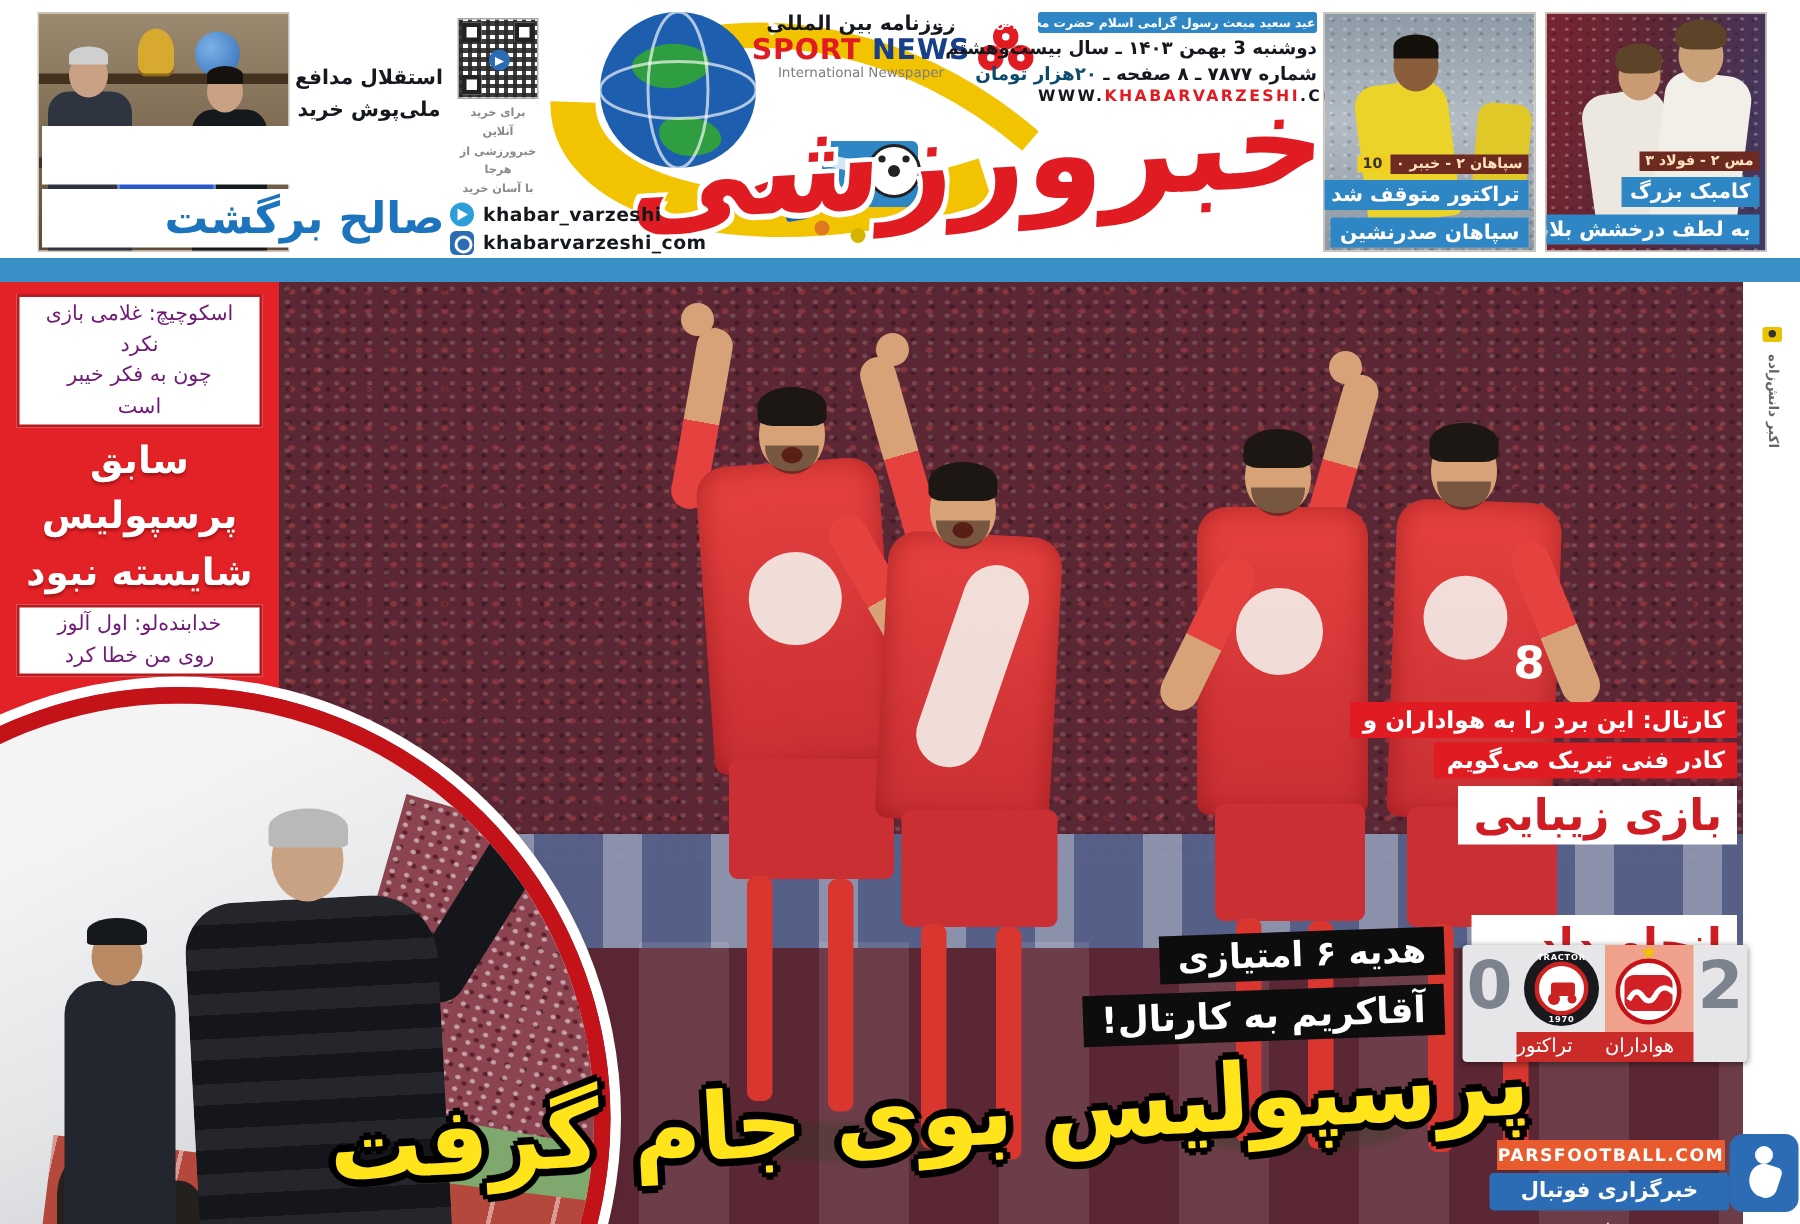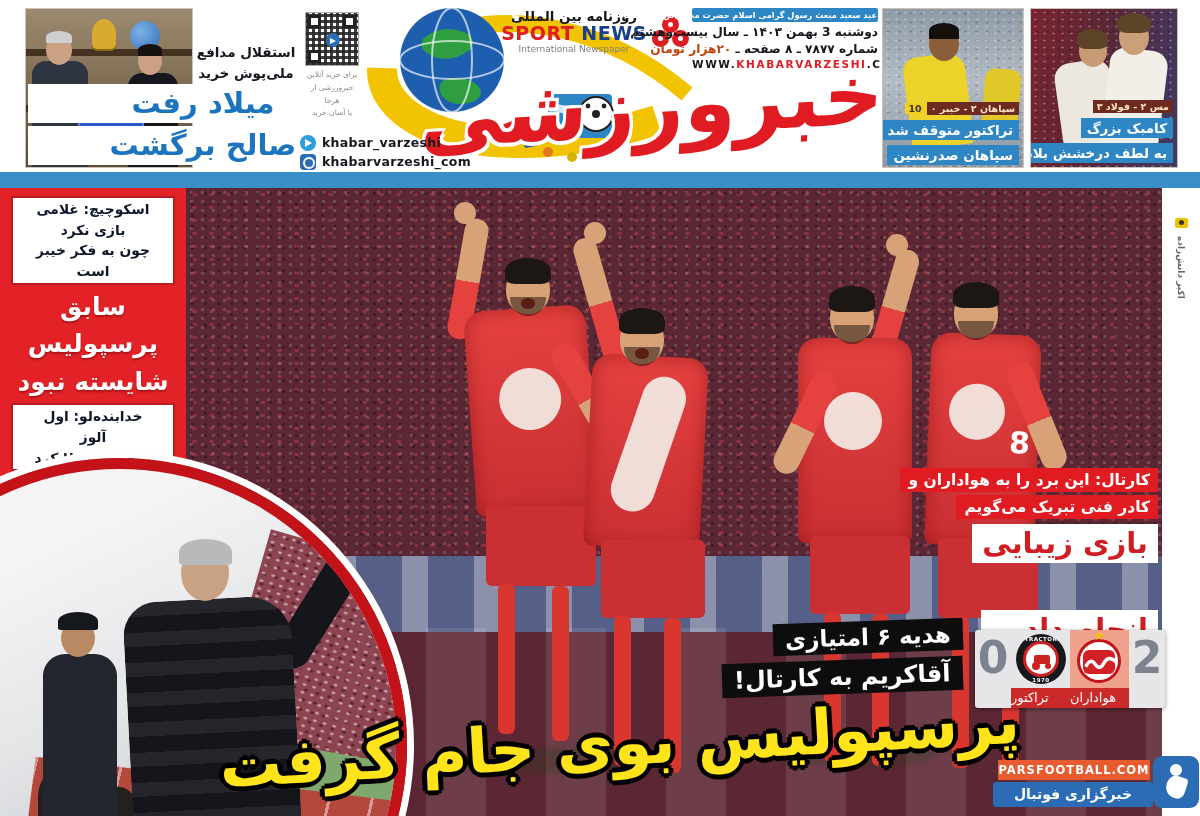--- a/index.html
+++ b/index.html
@@ -32,21 +32,21 @@
 
   
   .qr-wrap { left:303px; top:12px; width:58px; }
   .qr-code { position:relative; width:54px; height:54px; margin:0 auto; border:1px solid #aaa; background:
       repeating-linear-gradient(0deg, rgba(40,40,40,.9) 0 3px, transparent 3px 6px),
       repeating-linear-gradient(90deg, rgba(40,40,40,.9) 0 3px, #fff 3px 6px); }
   .qr-eye { position:absolute; width:13px; height:13px; background:#fff; border:3px solid #222; }
   .qr-center { position:absolute; left:20px; top:20px; width:14px; height:14px; border-radius:50%; background:#2b6cb5; }
   .qr-center:after { content:""; position:absolute; left:4px; top:5px; border-left:6px solid #fff;
       border-top:3px solid transparent; border-bottom:3px solid transparent; }
-  .qr-cap { margin-top:3px; direction:rtl; text-align:center; font-size:7.5px; color:#8a8a8a; line-height:1.7; font-weight:normal; }
+  .qr-cap { margin-top:3px; direction:rtl; text-align:center; font-size:7.5px; color:#8a8a8a; line-height:1.7; font-weight:bold; }
   .social { left:300px; top:133px; width:190px; }
   .social-row { display:flex; align-items:center; gap:6px; height:19px; }
   .icon-tg { position:relative; width:16px; height:16px; border-radius:50%; background:#2b9fd8; flex:0 0 16px; }
   .icon-tg:after { content:""; position:absolute; left:5px; top:4px; border-left:7px solid #fff;
       border-top:4px solid transparent; border-bottom:4px solid transparent; }
   .icon-ig { position:relative; width:16px; height:16px; border-radius:4px; background:#2b6cb5; flex:0 0 16px; }
   .icon-ig:after { content:""; position:absolute; left:3px; top:3px; width:8px; height:8px; border:2px solid #fff; border-radius:50%; }
   .social-txt { font-size:12.5px; font-weight:800; color:#15181d; letter-spacing:.3px; }
 
   
@@ -61,21 +61,21 @@
   .ball:after { content:""; position:absolute; left:6px; top:6px; width:5px; height:5px; border-radius:50%; background:#fff; }
   .logo-cal { left:492px; top:56px; width:392px; direction:rtl; text-align:center;
     font-size:84px; font-weight:800; color:#e01b22; line-height:1.15; letter-spacing:-4px;
     transform:rotate(-3deg) skewX(-6deg);
     text-shadow:3px 3px 0 #fff,-3px 3px 0 #fff,3px -3px 0 #fff,-3px -3px 0 #fff,0 4px 0 #fff; }
 
   
   .dateblk { left:692px; top:8px; width:186px; direction:rtl; text-align:center; }
   .holiday { background:#2e86c5; color:#fff; font-size:8.2px; font-weight:bold; padding:2px 1px; border-radius:2px; white-space:nowrap; }
   .dline { font-size:12.2px; font-weight:800; color:#16181d; margin-top:3px; white-space:nowrap; }
-  .dline .red { color:#c2410c; }
+  .dline .red { color:#0c4a6e; }
   .urlline { direction:ltr; font-size:10.5px; font-weight:800; letter-spacing:1.6px; margin-top:2px; color:#16181d; }
   .urlline .red { color:#e01b22; }
 
   
   .ph { top:8px; height:160px; overflow:hidden; border:1px solid #c9c2b6; }
   .ph-sep { left:882px; width:142px; background:linear-gradient(180deg,#8e9aa6,#b3bcc4 45%,#8d97a2); }
   .ph-mes { left:1030px; width:148px; background:linear-gradient(100deg,#7a2430,#5b2736 45%,#3f3a66); }
   .crowd-noise { position:absolute; inset:0; opacity:.35; background-image:
       radial-gradient(rgba(255,255,255,.8) 1px, transparent 1.6px),
       radial-gradient(rgba(0,0,0,.5) 1px, transparent 1.6px);
@@ -92,22 +92,22 @@
   .cap-stack { position:absolute; right:4px; direction:rtl; text-align:right; }
   .cap-tag { display:inline-block; background:#6d2a20; color:#ffe3bd; font-size:9.5px; font-weight:bold; padding:1px 4px; }
   .cap-badge { display:inline-block; background:#f2cf1e; color:#333; font-size:9.5px; font-weight:800; padding:0 3px; margin-right:2px; }
   .blue-cap { display:inline-block; background:#2e86c5; color:#fff; font-size:13.5px; font-weight:800; padding:2px 6px; margin-top:3px; white-space:nowrap; }
 
   .bluebar { left:0; top:172px; width:1200px; height:16px; background:#3b8fc7; }
 
   
   .redcol { left:0; top:188px; width:186px; height:322px; background:#e32227; z-index:5;
     display:flex; flex-direction:column; align-items:center; padding-top:8px; gap:3px; }
-  .qbox { background:#fff; border:2px solid #b81b20; color:#0f172a; width:164px;
-    direction:rtl; text-align:center; font-size:13.8px; font-weight:700; line-height:1.5; padding:1px 16px; }
+  .qbox { background:#fff; border:2px solid #b81b20; color:#701a75; width:164px;
+    direction:rtl; text-align:center; font-size:13.8px; font-weight:400; line-height:1.5; padding:1px 16px; }
   .bighead { color:#fff; direction:rtl; text-align:center; font-size:25px; font-weight:800; line-height:1.5;
     text-shadow:0 2px 2px rgba(90,0,0,.4); }
 
   
   .mainph { left:186px; top:188px; width:976px; height:628px; background:#5c2734; overflow:hidden; z-index:1; }
   .m-crowd { position:absolute; left:0; top:0; width:100%; height:62%; background-color:#5c2734; background-image:
       radial-gradient(rgba(255,255,255,.16) 1.5px, transparent 2.1px),
       radial-gradient(rgba(0,0,0,.28) 1.5px, transparent 2.1px),
       radial-gradient(rgba(220,80,80,.35) 2px, transparent 2.7px);
       background-size:11px 9px, 13px 11px, 17px 13px; }
@@ -228,21 +228,20 @@
     <div class="jersey-blue">
         <div class="jersey-collar"></div>
       </div>
   </div>
   <div class="abs tl-kicker">
     <div>استقلال مدافع</div>
     <div>ملی‌پوش خرید</div>
   </div>
   <div class="abs tl-band" style="top:84px;width:282px"></div>
   <div class="abs tl-band" style="top:126px;width:282px"></div>
-  <div class="abs tl-headline" style="top:84px">میلاد رفت</div>
   <div class="abs tl-headline" style="top:126px">صالح برگشت</div>
 
   <div class="abs qr-wrap">
     <div class="qr-code">
       <div class="qr-eye" style="left:2px;top:2px"></div>
       <div class="qr-eye" style="right:2px;top:2px"></div>
       <div class="qr-eye" style="left:2px;bottom:2px"></div>
       <div class="qr-center"></div>
     </div>
     <div class="qr-cap">

